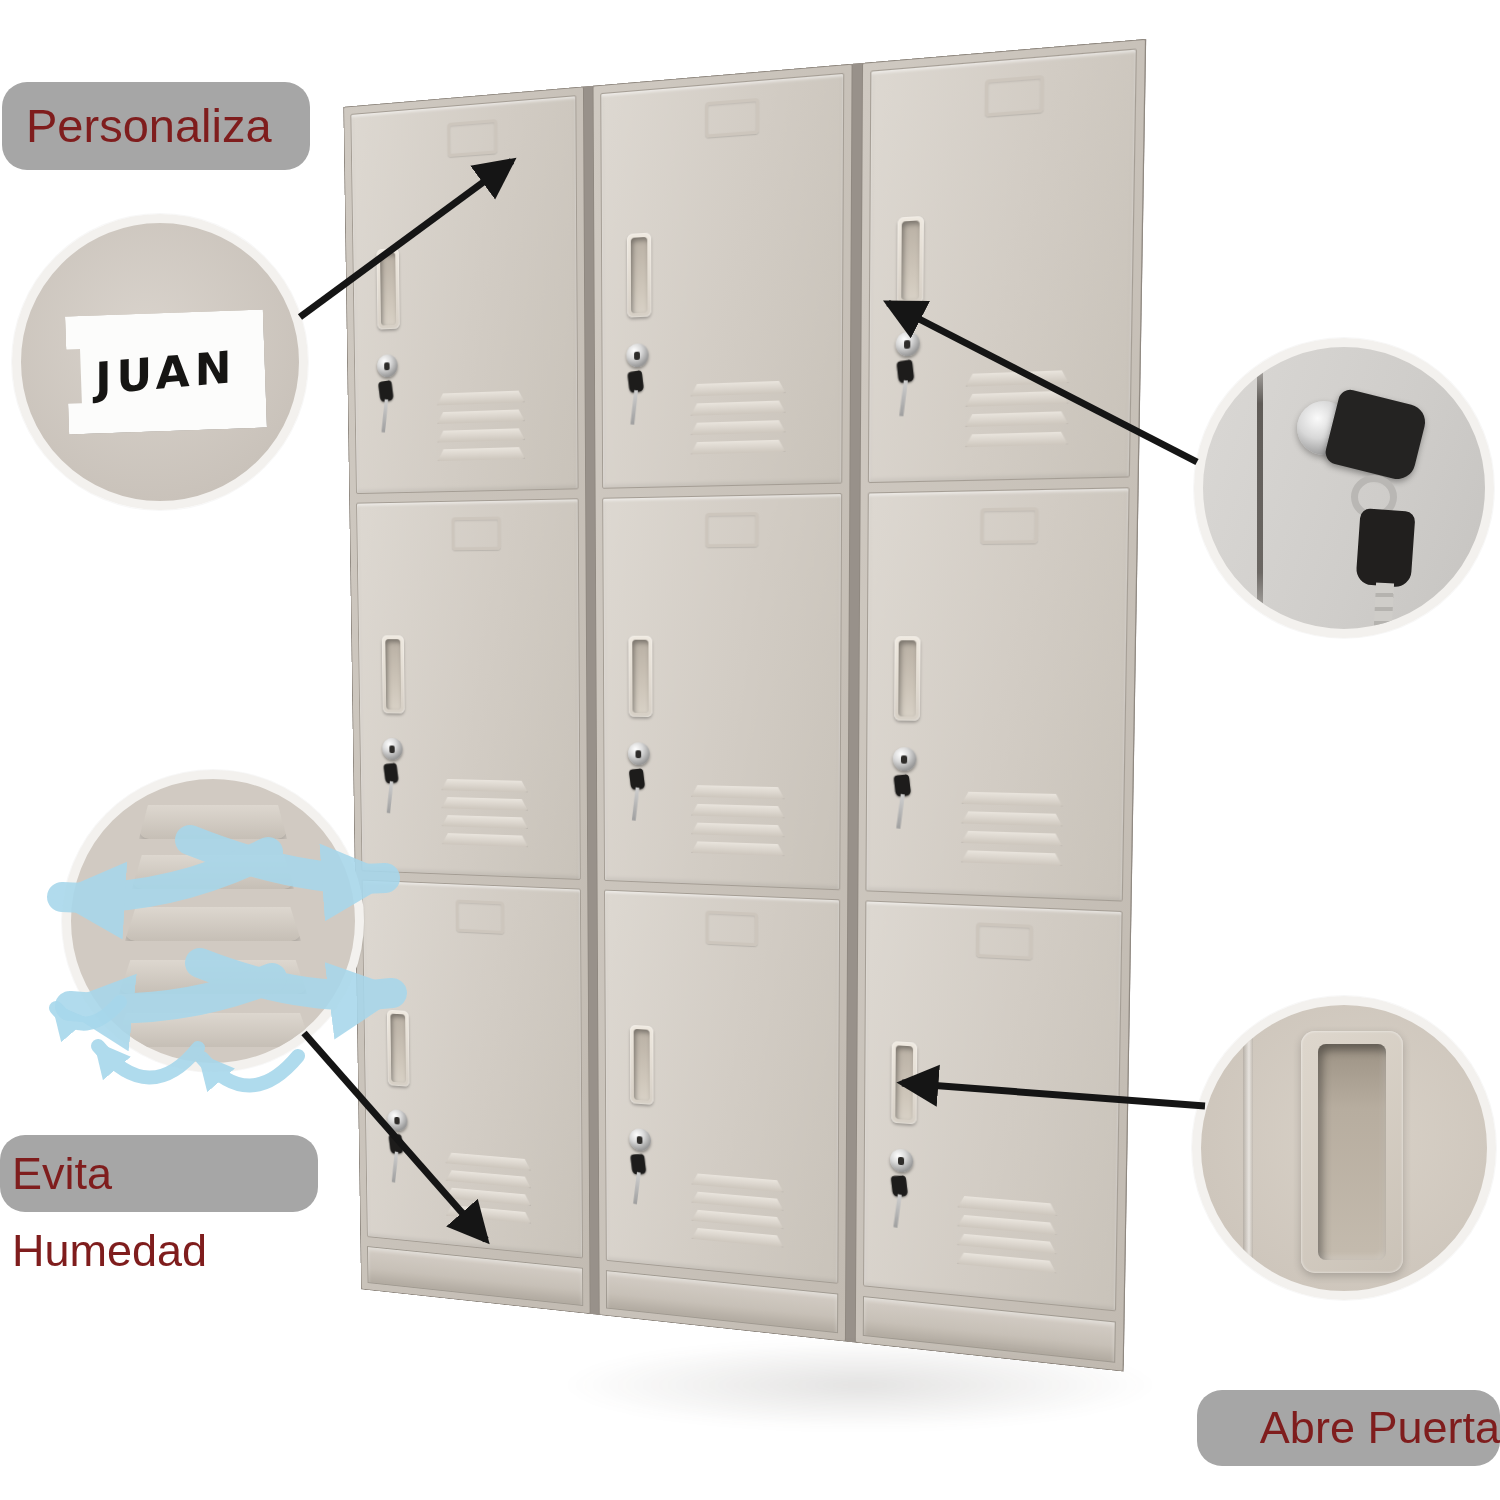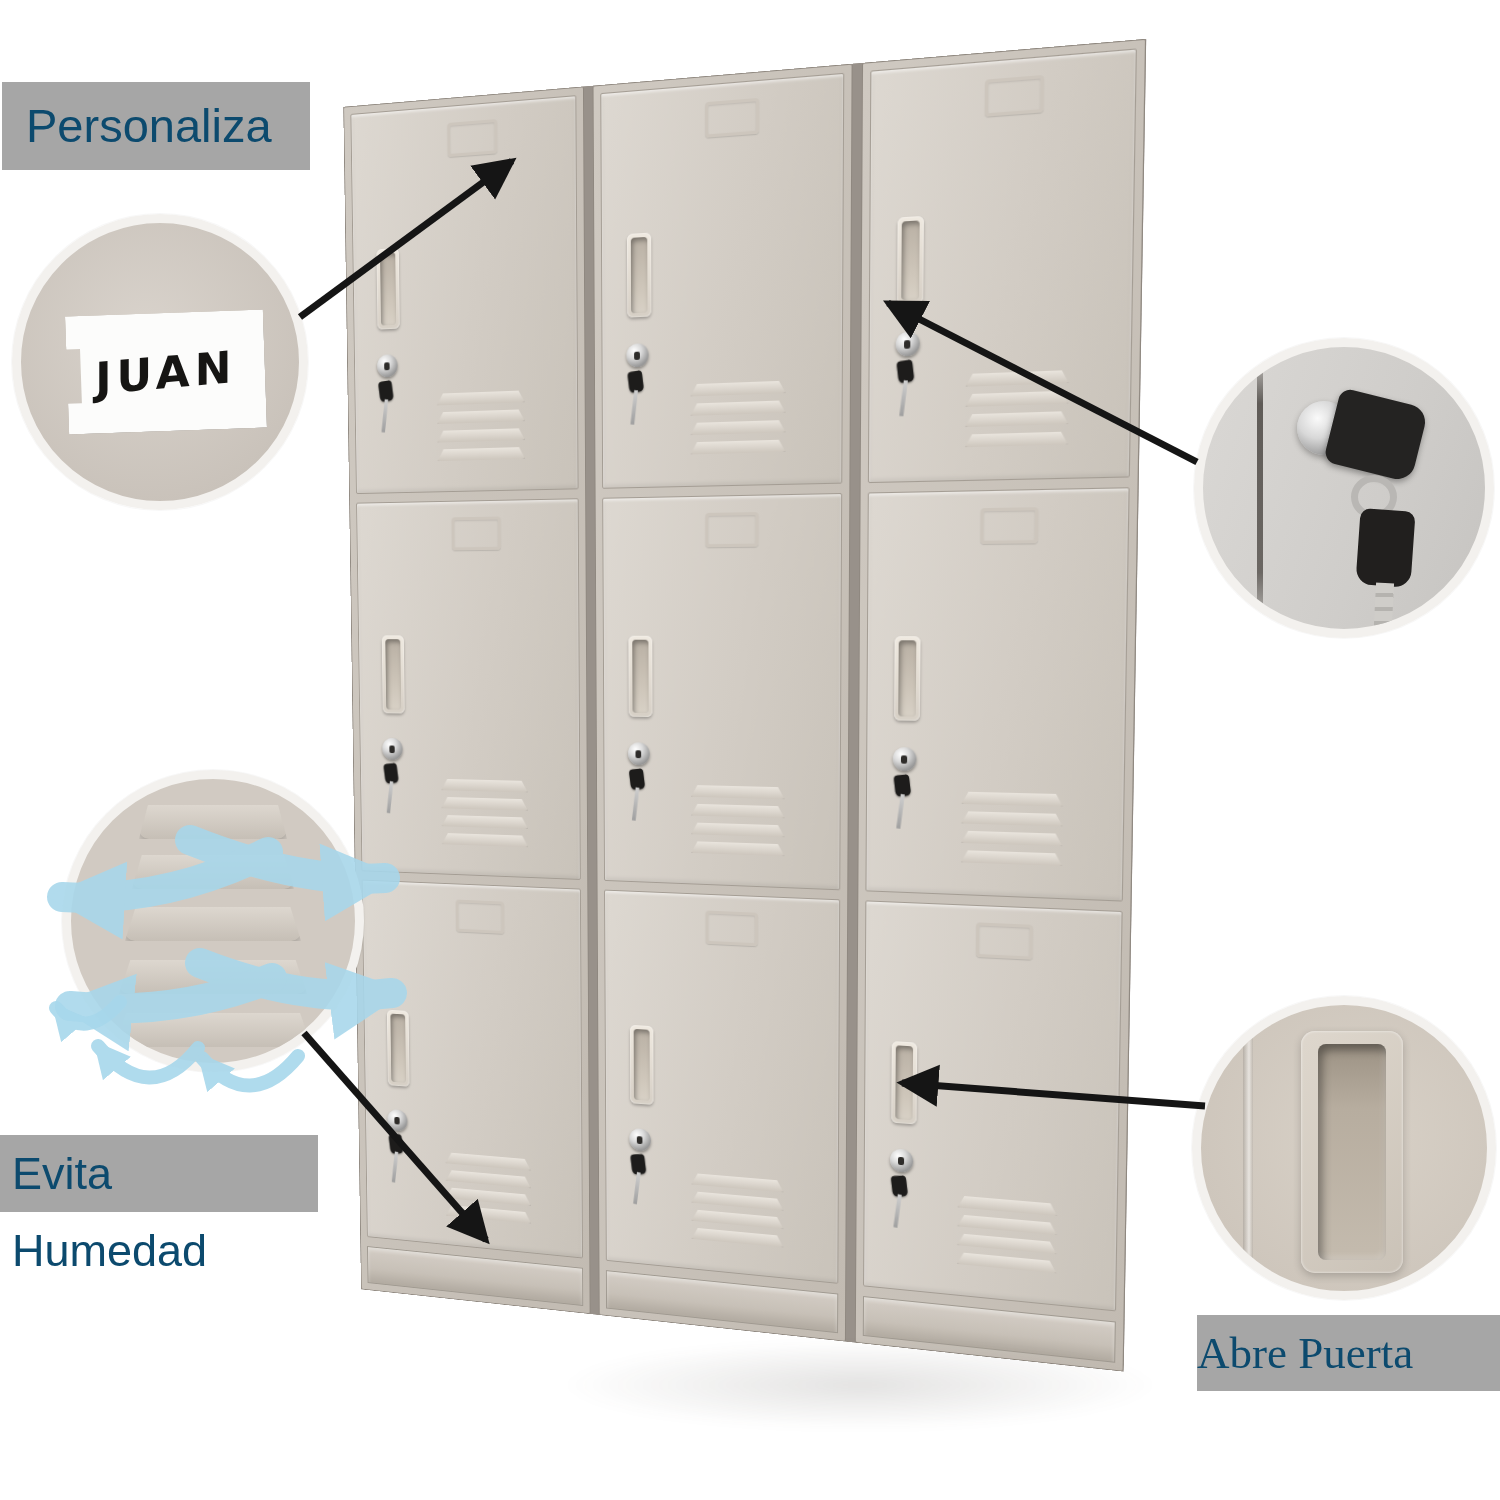--- a/index.html
+++ b/index.html
@@ -4,31 +4,32 @@
 <style>
   * { margin:0; padding:0; box-sizing:border-box; }
   html,body { background:#ffffff; }
   .stage {
     position:relative; width:1500px; height:1500px; background:#ffffff;
     overflow:hidden; font-family:"Liberation Sans", sans-serif;
   }
 
   
   .label {
-    position:absolute; background:#a6a6a6; color:#0c4a6e;
+    position:absolute; background:#a6a6a6; color:#7f1d1d;
     font-family:"Liberation Sans", sans-serif;
+    border-radius:25px;
   }
   .label-personaliza { left:2px; top:82px; width:308px; height:88px;
     font-size:47px; line-height:88px; padding-left:24px; }
   .label-administra { left:1185px; top:681px; width:315px; height:122px;
     font-size:44px; line-height:57px; padding:6px 0 0 18px; }
   .label-evita { left:0; top:1135px; width:318px; height:77px;
     font-size:45px; line-height:77px; padding-left:12px; }
-  .label-abre { left:1197px; top:1315px; width:303px; height:76px;
-    font-size:45px; line-height:76px; text-align:left;font-family:Liberation Serif, serif; }
+  .label-abre { left:1197px; top:1390px; width:303px; height:76px;
+    font-size:45px; line-height:76px; text-align:right; }
 
   
   .circle {
     position:absolute; border-radius:50%; border:9px solid #f3f1ee;
     overflow:hidden; box-shadow:0 0 0 1px rgba(0,0,0,0.03);
   }
   .circle-juan { left:12px; top:214px; width:296px; height:296px;
     background:radial-gradient(circle at 45% 40%, #d9d3cc, #c9c2ba 75%, #c0b9b1); }
   .juan-card {
     position:absolute; left:46px; top:90px; width:198px; height:118px;

